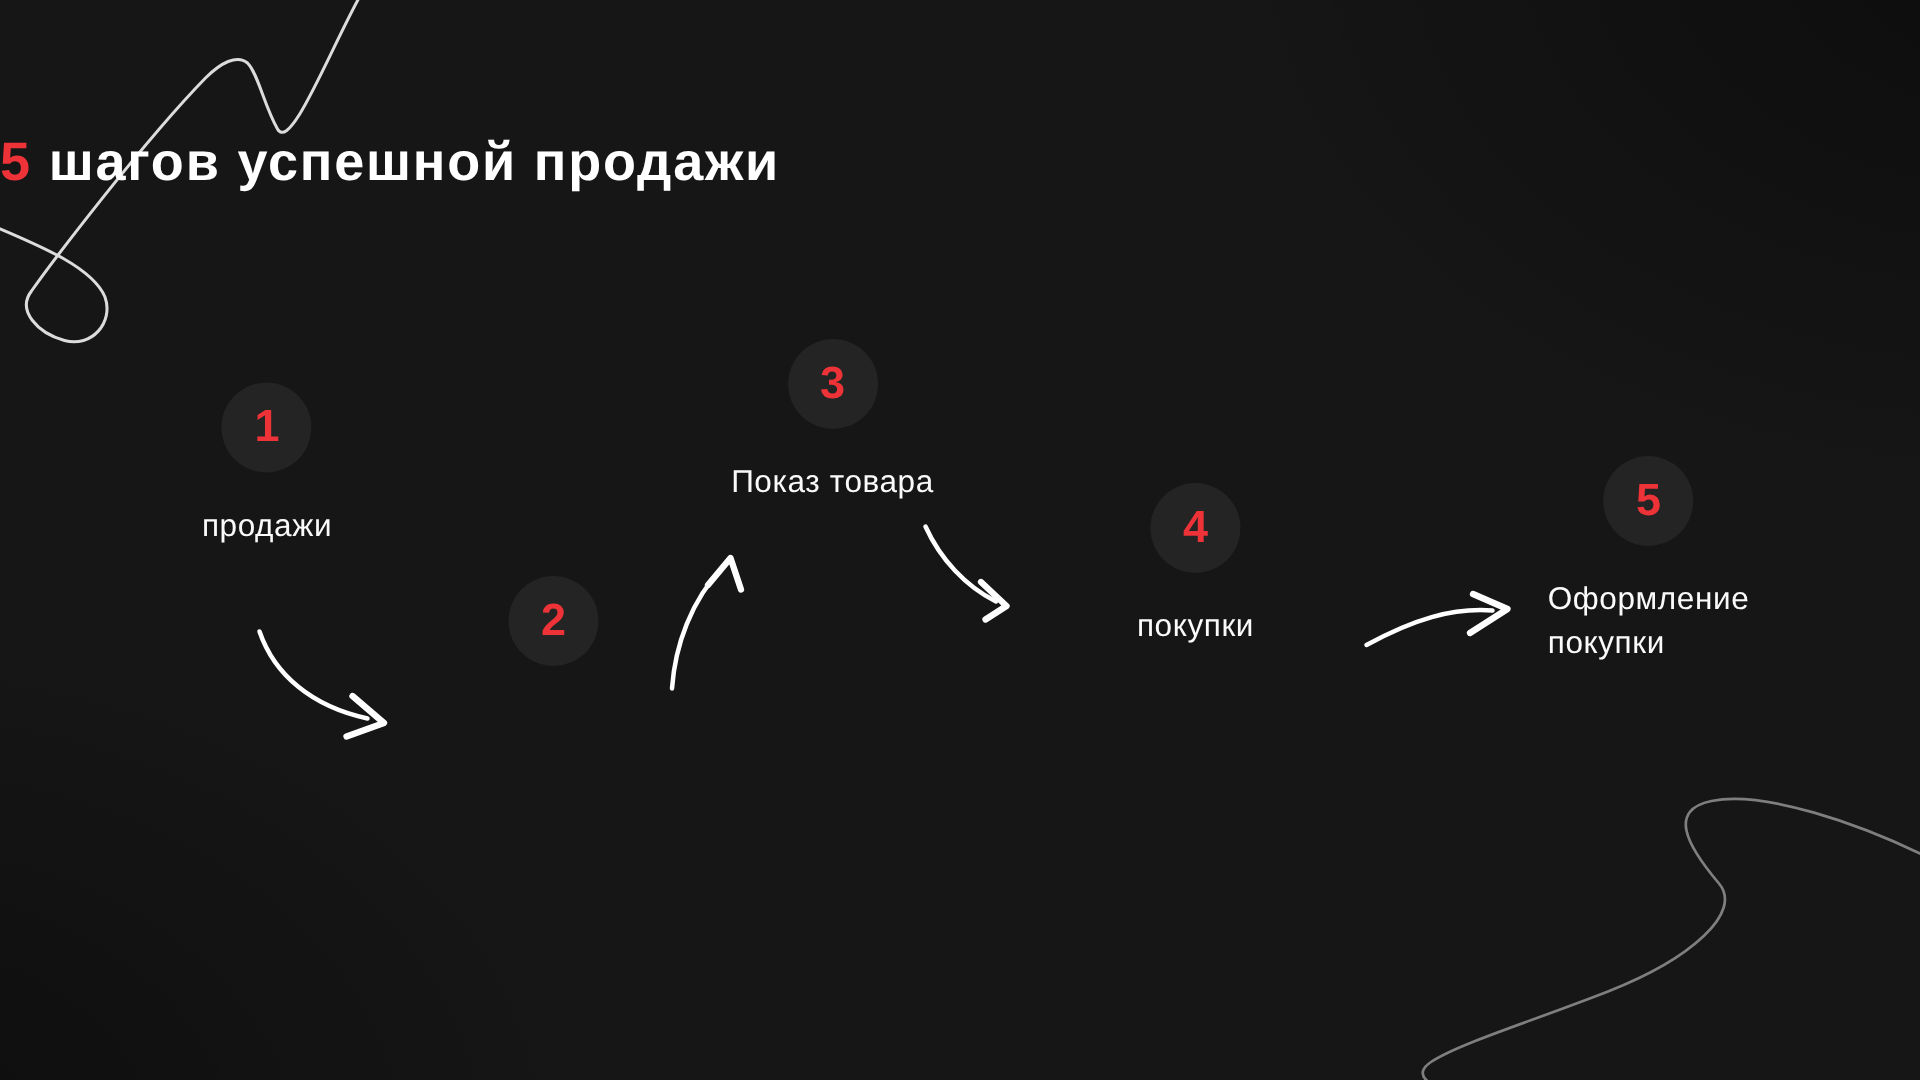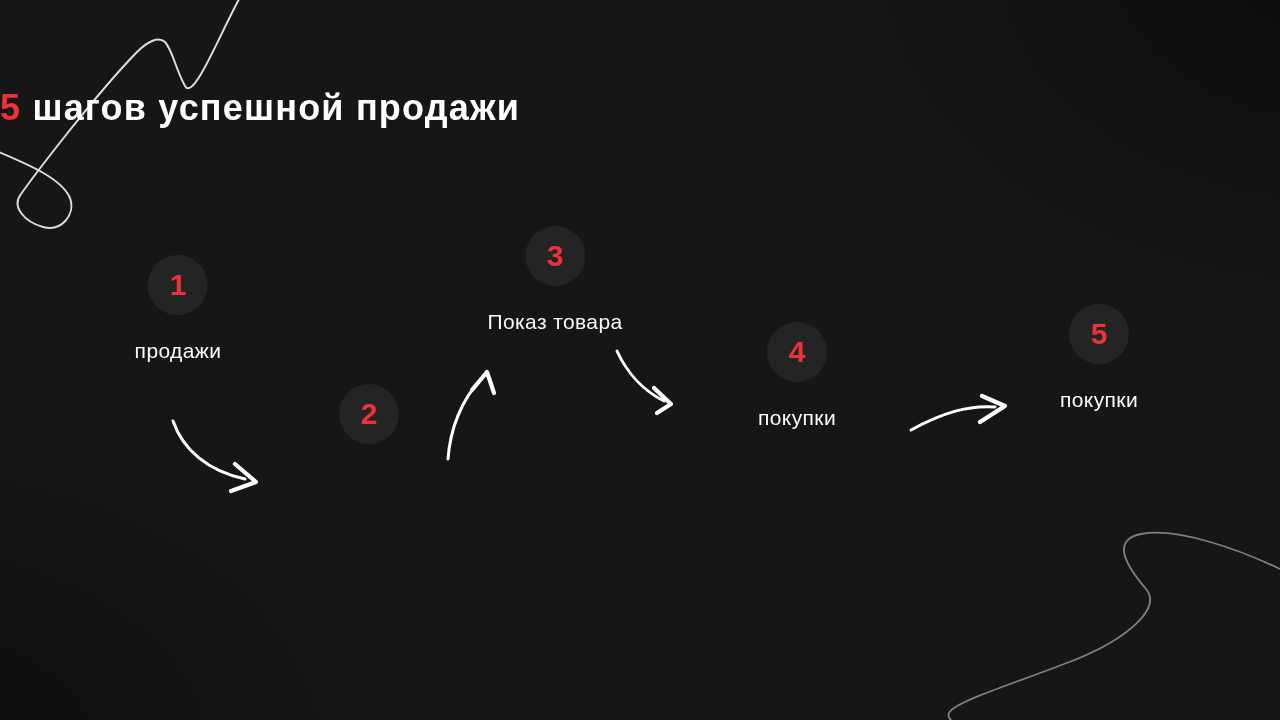--- a/index.html
+++ b/index.html
@@ -113,20 +113,21 @@
     <div class="step-label">
       <div>покупки</div>
     </div>
   </div>
 
   <div class="step" style="left:1099px;top:304px;">
     <div class="circle">
       <span class="num">5</span>
     </div>
     <div class="step-label">
+      <div>Оформление</div>
       <div>покупки</div>
     </div>
   </div>
 
   <svg class="arrow-layer" viewBox="0 0 1280 720" aria-hidden="true">
     <g stroke="#ffffff" fill="none" stroke-linecap="round" stroke-linejoin="round">
 
       <path stroke-width="3" d="M 173 421 C 183 450 208 471 245 479"></path>
       <path stroke-width="4.2" d="M 235 464 L 256 482 L 231 491"></path>
 

